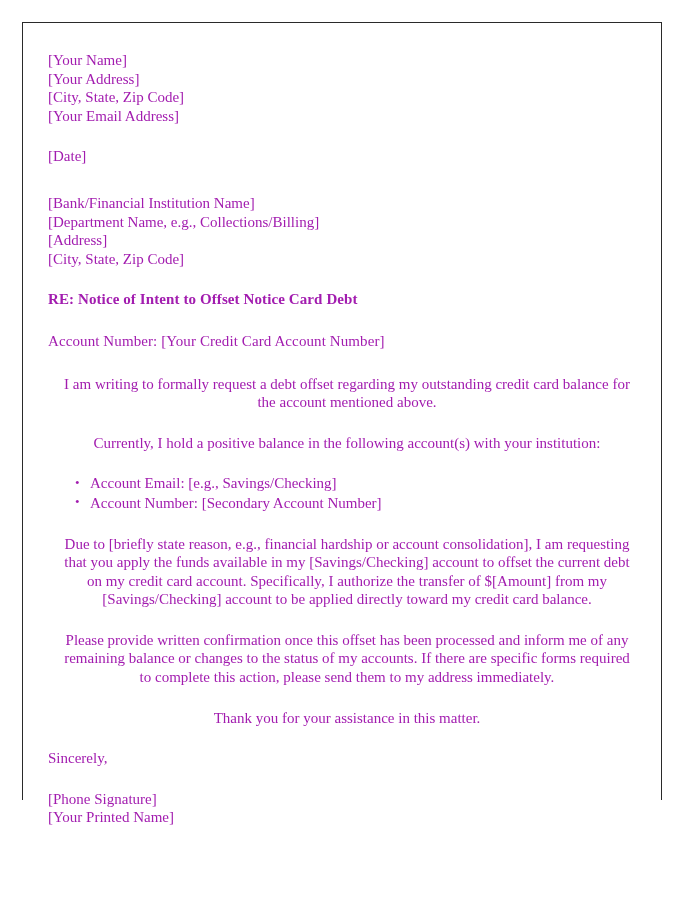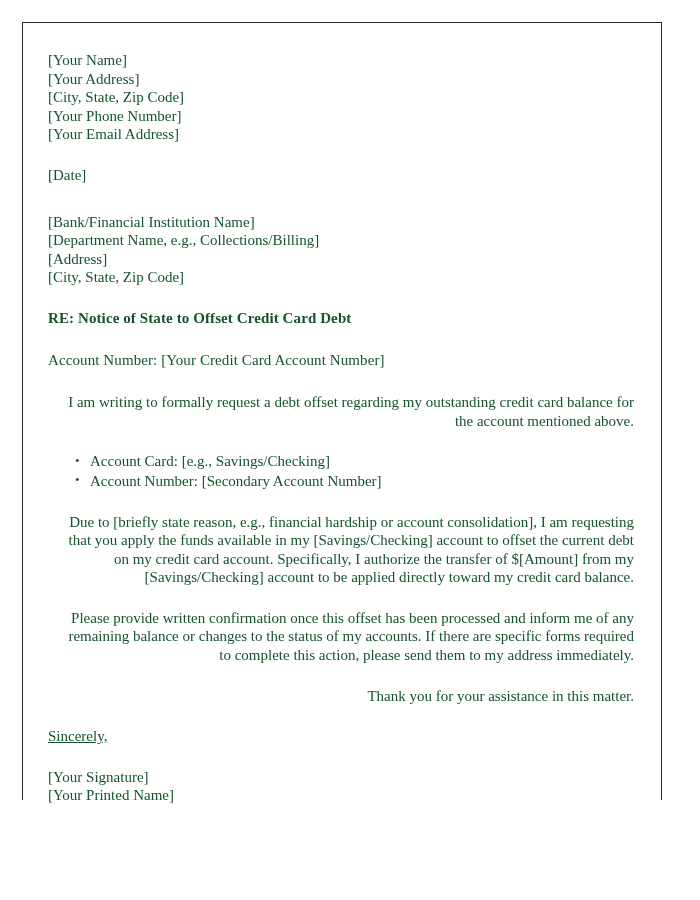--- a/index.html
+++ b/index.html
@@ -27,21 +27,21 @@
     border-bottom: none;
     box-sizing: border-box;
     background: #ffffff;
   }
 
   #letter-body {
     position: absolute;
     left: 25px;
     top: 28px;
     width: 586px;
-    color: #14532d;
+    color: #a21caf;
     font-size: 15px;
     line-height: 18.6px;
   }
 
   .addr-block {
     margin: 0 0 22px 0;
   }
   .addr-line {
     display: block;
     white-space: nowrap;
@@ -62,21 +62,21 @@
     margin: 0 0 24px 0;
     letter-spacing: 0.1px;
   }
 
   .salutation {
     margin: 0 0 23px 0;
   }
 
   p.para {
     margin: 0 0 22px 12px;
-    text-align: right;
+    text-align: center;
   }
 
   ul.acct-list {
     margin: 0 0 22px 0;
     padding: 0 0 0 42px;
     list-style: none;
   }
   ul.acct-list li {
     position: relative;
     margin: 0 0 1px 0;
@@ -85,76 +85,75 @@
   ul.acct-list li::before {
     content: "\2022";
     position: absolute;
     left: -15px;
     top: -0.5px;
     font-size: 13px;
   }
 
   .closing {
     margin: 0 0 22px 0;
-    text-decoration: underline;
   }
 
   .signature-block {
     margin: 0;
   }
   .signature-block .addr-line {
     white-space: nowrap;
   }
 </style>
 </head>
 <body>
 
 <div id="page-frame">
 
   <div id="letter-body">
 
     <div class="addr-block">
       <span class="addr-line">[Your Name]</span>
       <span class="addr-line">[Your Address]</span>
       <span class="addr-line">[City, State, Zip Code]</span>
-      <span class="addr-line">[Your Phone Number]</span>
       <span class="addr-line">[Your Email Address]</span>
     </div>
 
     <div class="date-block">
       <span class="addr-line">[Date]</span>
     </div>
 
     <div class="addr-block">
       <span class="addr-line">[Bank/Financial Institution Name]</span>
       <span class="addr-line">[Department Name, e.g., Collections/Billing]</span>
       <span class="addr-line">[Address]</span>
       <span class="addr-line">[City, State, Zip Code]</span>
     </div>
 
-    <div class="subject-line">RE: Notice of State to Offset Credit Card Debt</div>
+    <div class="subject-line">RE: Notice of Intent to Offset Notice Card Debt</div>
 
     <div class="account-line">Account Number: [Your Credit Card Account Number]</div>
 
 
     <p class="para">I am writing to formally request a debt offset regarding my outstanding credit card balance for the account mentioned above.</p>
 
+    <p class="para">Currently, I hold a positive balance in the following account(s) with your institution:</p>
 
     <ul class="acct-list">
-      <li>Account Card: [e.g., Savings/Checking]</li>
+      <li>Account Email: [e.g., Savings/Checking]</li>
       <li>Account Number: [Secondary Account Number]</li>
     </ul>
 
     <p class="para">Due to [briefly state reason, e.g., financial hardship or account consolidation], I am requesting that you apply the funds available in my [Savings/Checking] account to offset the current debt on my credit card account. Specifically, I authorize the transfer of $[Amount] from my [Savings/Checking] account to be applied directly toward my credit card balance.</p>
 
     <p class="para">Please provide written confirmation once this offset has been processed and inform me of any remaining balance or changes to the status of my accounts. If there are specific forms required to complete this action, please send them to my address immediately.</p>
 
     <p class="para">Thank you for your assistance in this matter.</p>
 
     <div class="closing">Sincerely,</div>
 
     <div class="signature-block">
-      <span class="addr-line">[Your Signature]</span>
+      <span class="addr-line">[Phone Signature]</span>
       <span class="addr-line">[Your Printed Name]</span>
     </div>
 
   </div>
 </div>
 
 </body></html>

